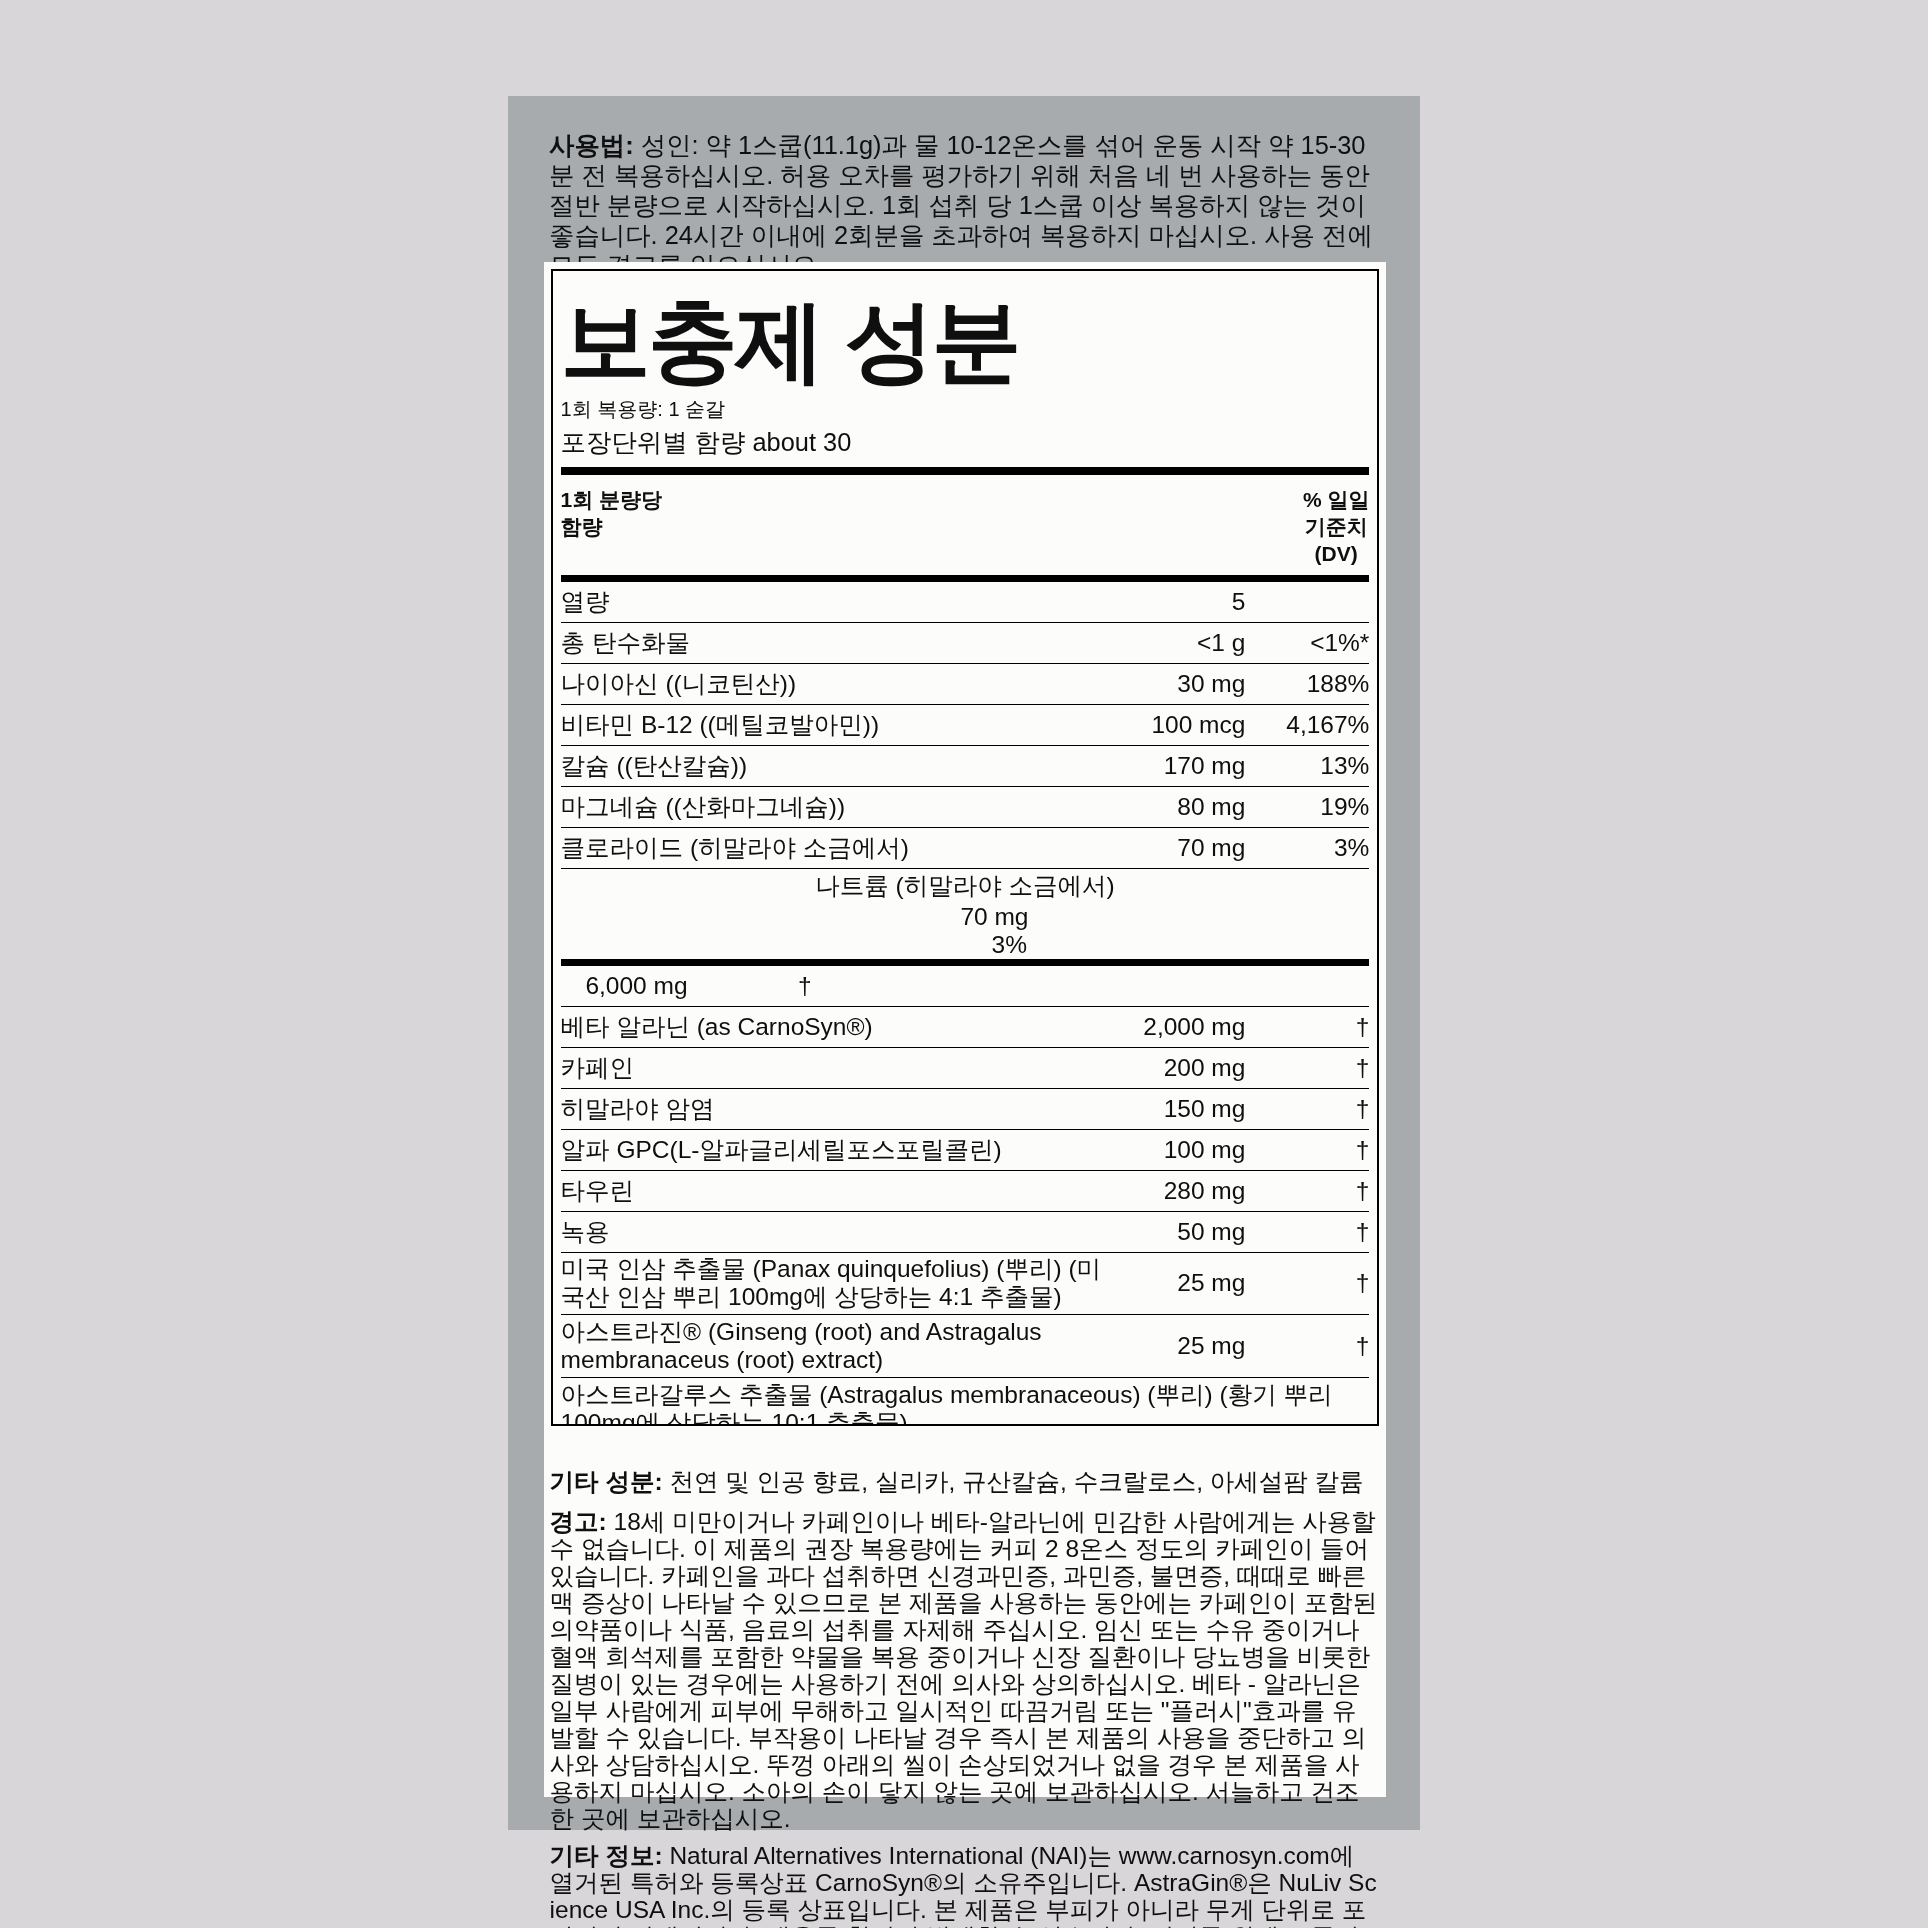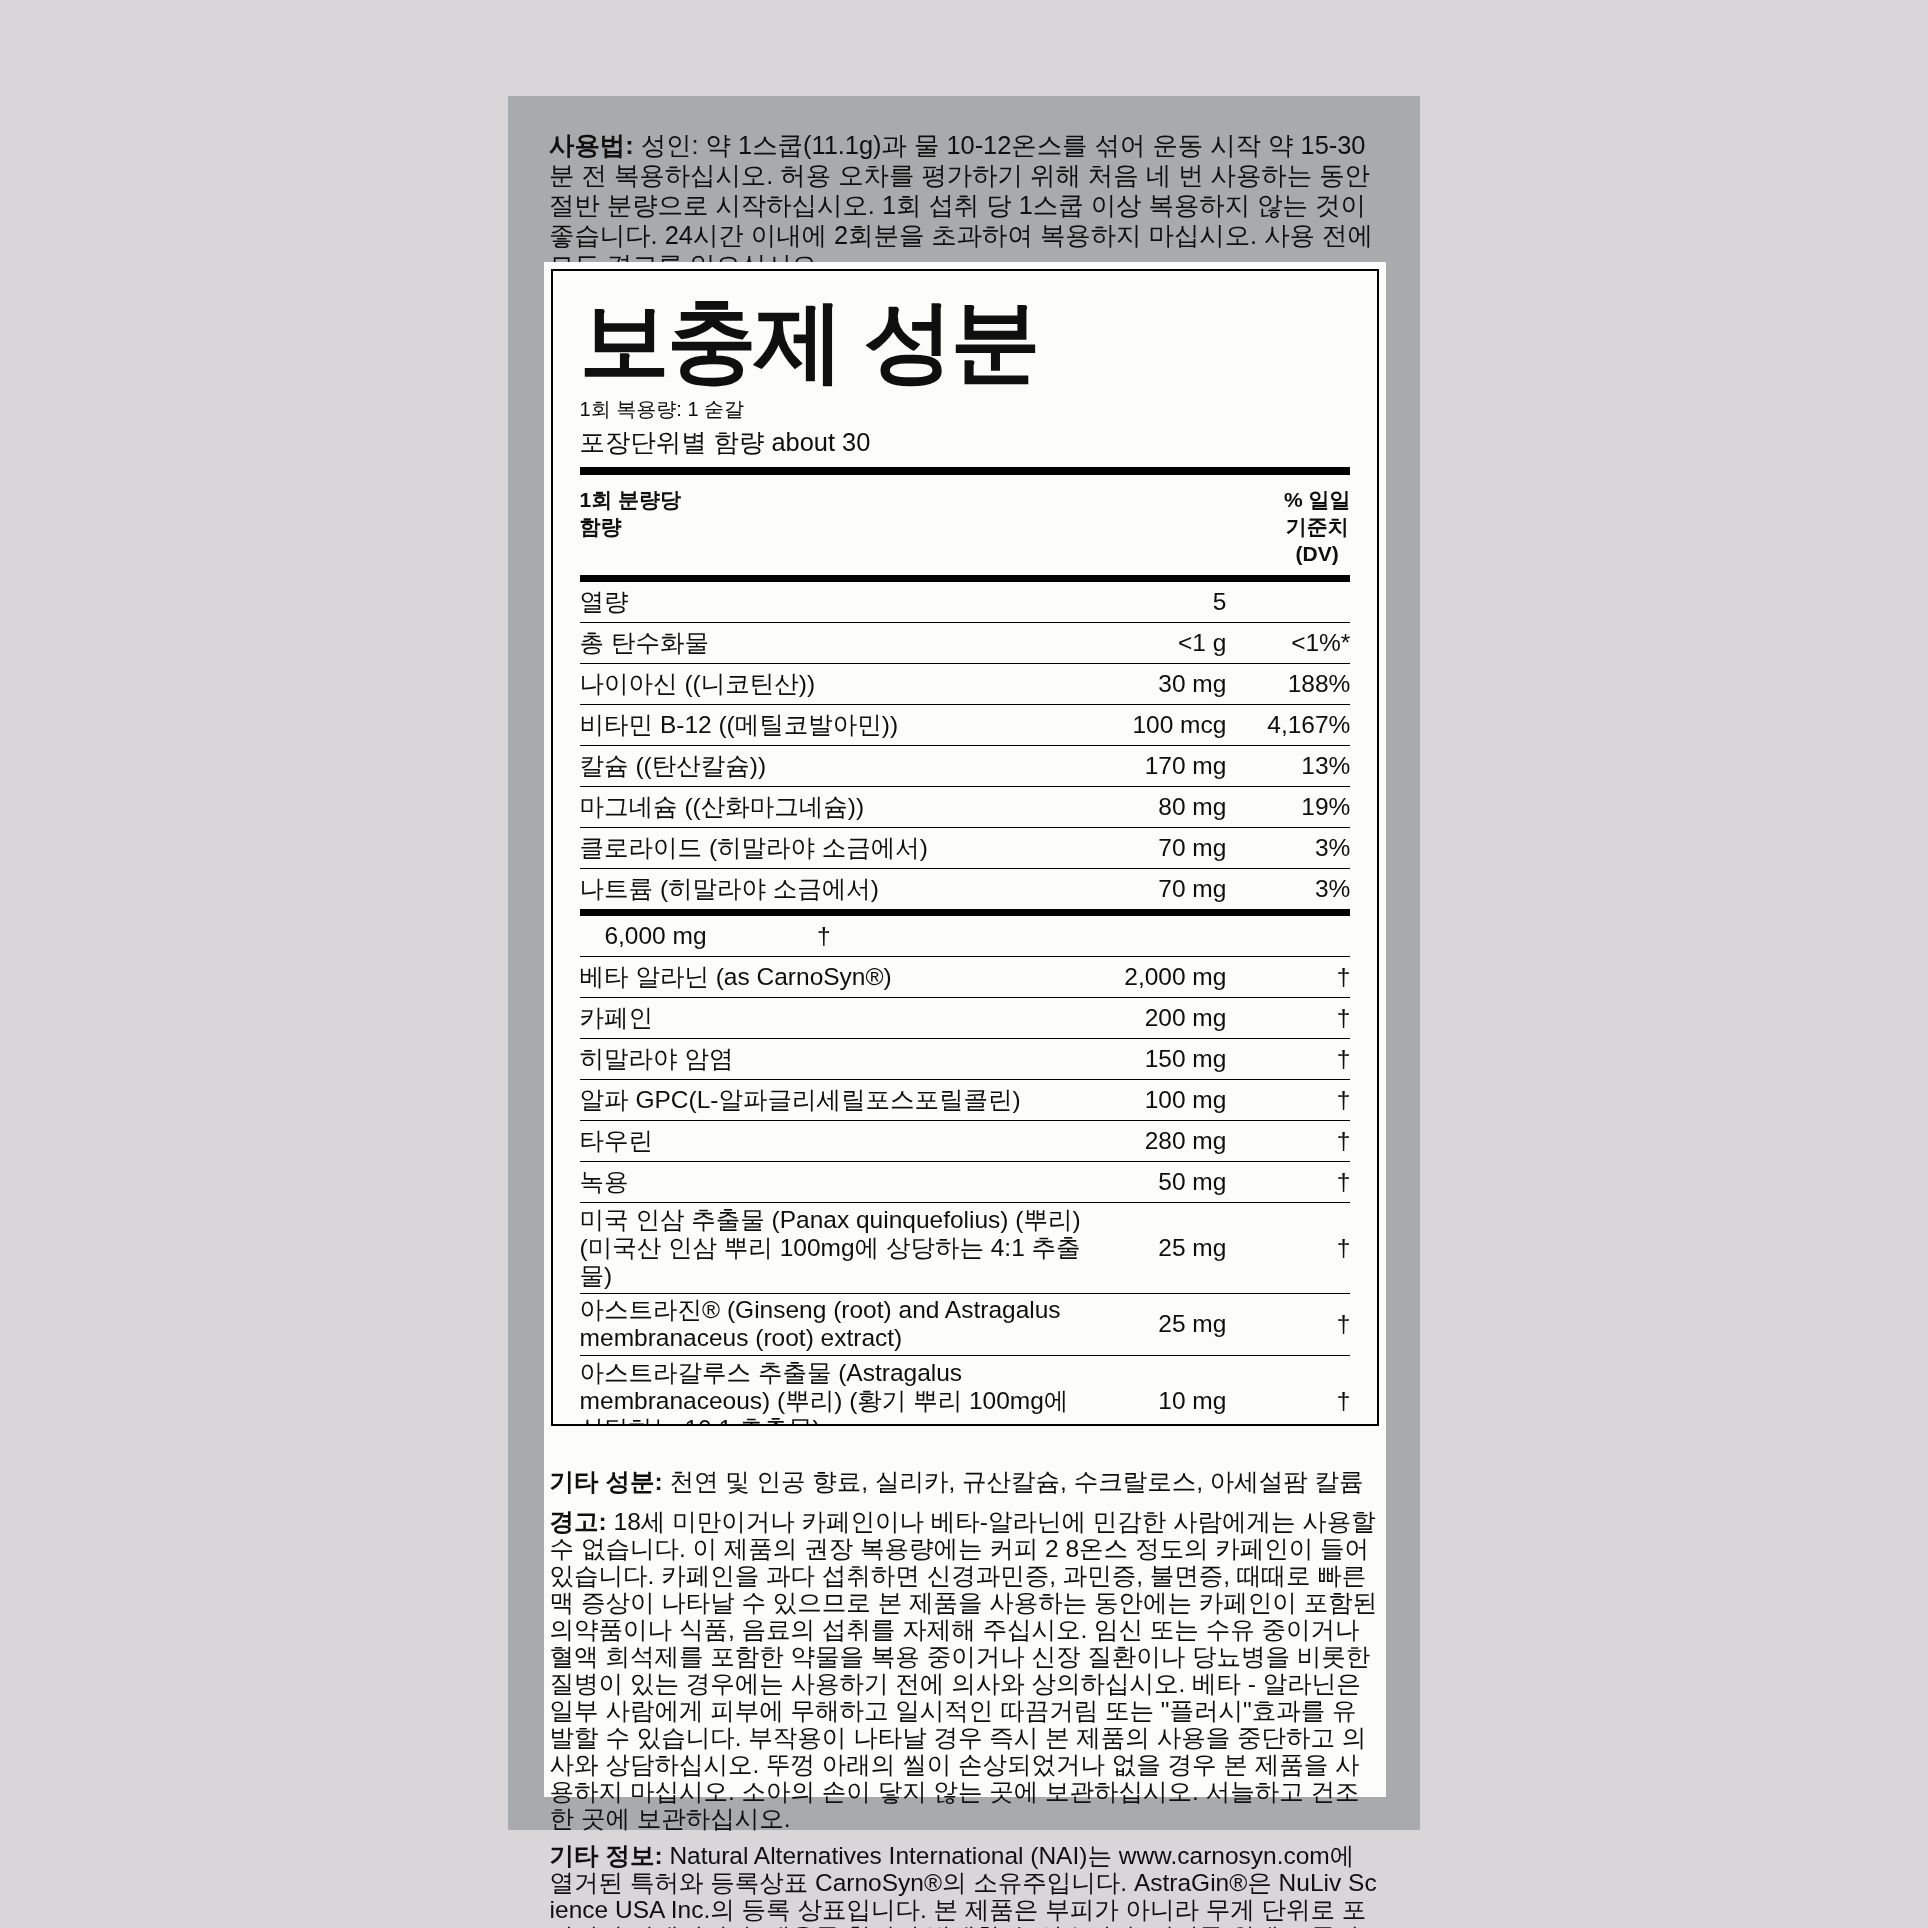--- a/index.html
+++ b/index.html
@@ -3,33 +3,33 @@
 <meta charset="utf-8">
 <style>
   html,body{margin:0;padding:0;}
   #canvas{position:relative;width:1928px;height:1928px;background:#d8d6d9;overflow:hidden;
           font-family:"Liberation Sans",sans-serif;color:#0f0f0f;}
   .label{position:absolute;left:508px;top:96px;width:912px;height:1734px;background:#a7abae;}
   .usage{position:absolute;left:41px;top:34px;width:832px;font-size:25.4px;line-height:30px;
          word-break:break-all;}
   .usage b{font-weight:700;}
   .white-block{position:absolute;left:36px;top:166px;width:842px;height:1535px;background:#fcfcfa;}
-  .facts{margin:6.6px;border:2.8px solid #000;padding:0 27px;height:1153px;overflow:hidden;}
+  .facts{margin:6.6px;border:2.8px solid #000;padding:0 8px;height:1153px;overflow:hidden;}
   .facts-title{font-size:90px;font-weight:800;letter-spacing:-2.8px;line-height:98px;margin-top:21px;}
   .serve{font-size:20px;line-height:28px;margin-top:5px;}
   .serve2{font-size:25.4px;line-height:28px;margin-top:5.6px;}
   .bar{background:#000;}
   .bar-a{height:8.5px;margin-top:10.4px;}
   .bar-b{height:7.5px;margin-top:7.5px;}
   .bar-mid{height:6.6px;}
   .facts-header{display:flex;justify-content:space-between;margin-top:11.3px;
                 font-weight:700;font-size:21px;line-height:27px;}
   .facts-header .right{text-align:center;}
   .row{display:flex;align-items:center;min-height:40px;border-bottom:1.9px solid #000;font-size:24.5px;}
-  .row.nb{border-bottom:none;}
+  .row.nb{border-bottom:none;flex-direction:column;}
   .row.tall{min-height:58px;}
   .row .name{flex:1;line-height:28px;padding:2.8px 0;word-break:break-word;}
   .row .amt{width:127px;text-align:right;white-space:nowrap;}
   .row .dv{width:124px;text-align:right;white-space:nowrap;}
   .lower{position:absolute;left:5.6px;width:831px;top:1205px;}
   .lower p{margin:0;word-break:break-all;}
   .p-otheri{font-size:24.5px;line-height:30px;}
   .p-warn{font-size:24.5px;line-height:27px;margin-top:11.3px !important;}
   .p-info{font-size:24.5px;line-height:27px;margin-top:9.4px !important;}
   .lower b{font-weight:700;}

